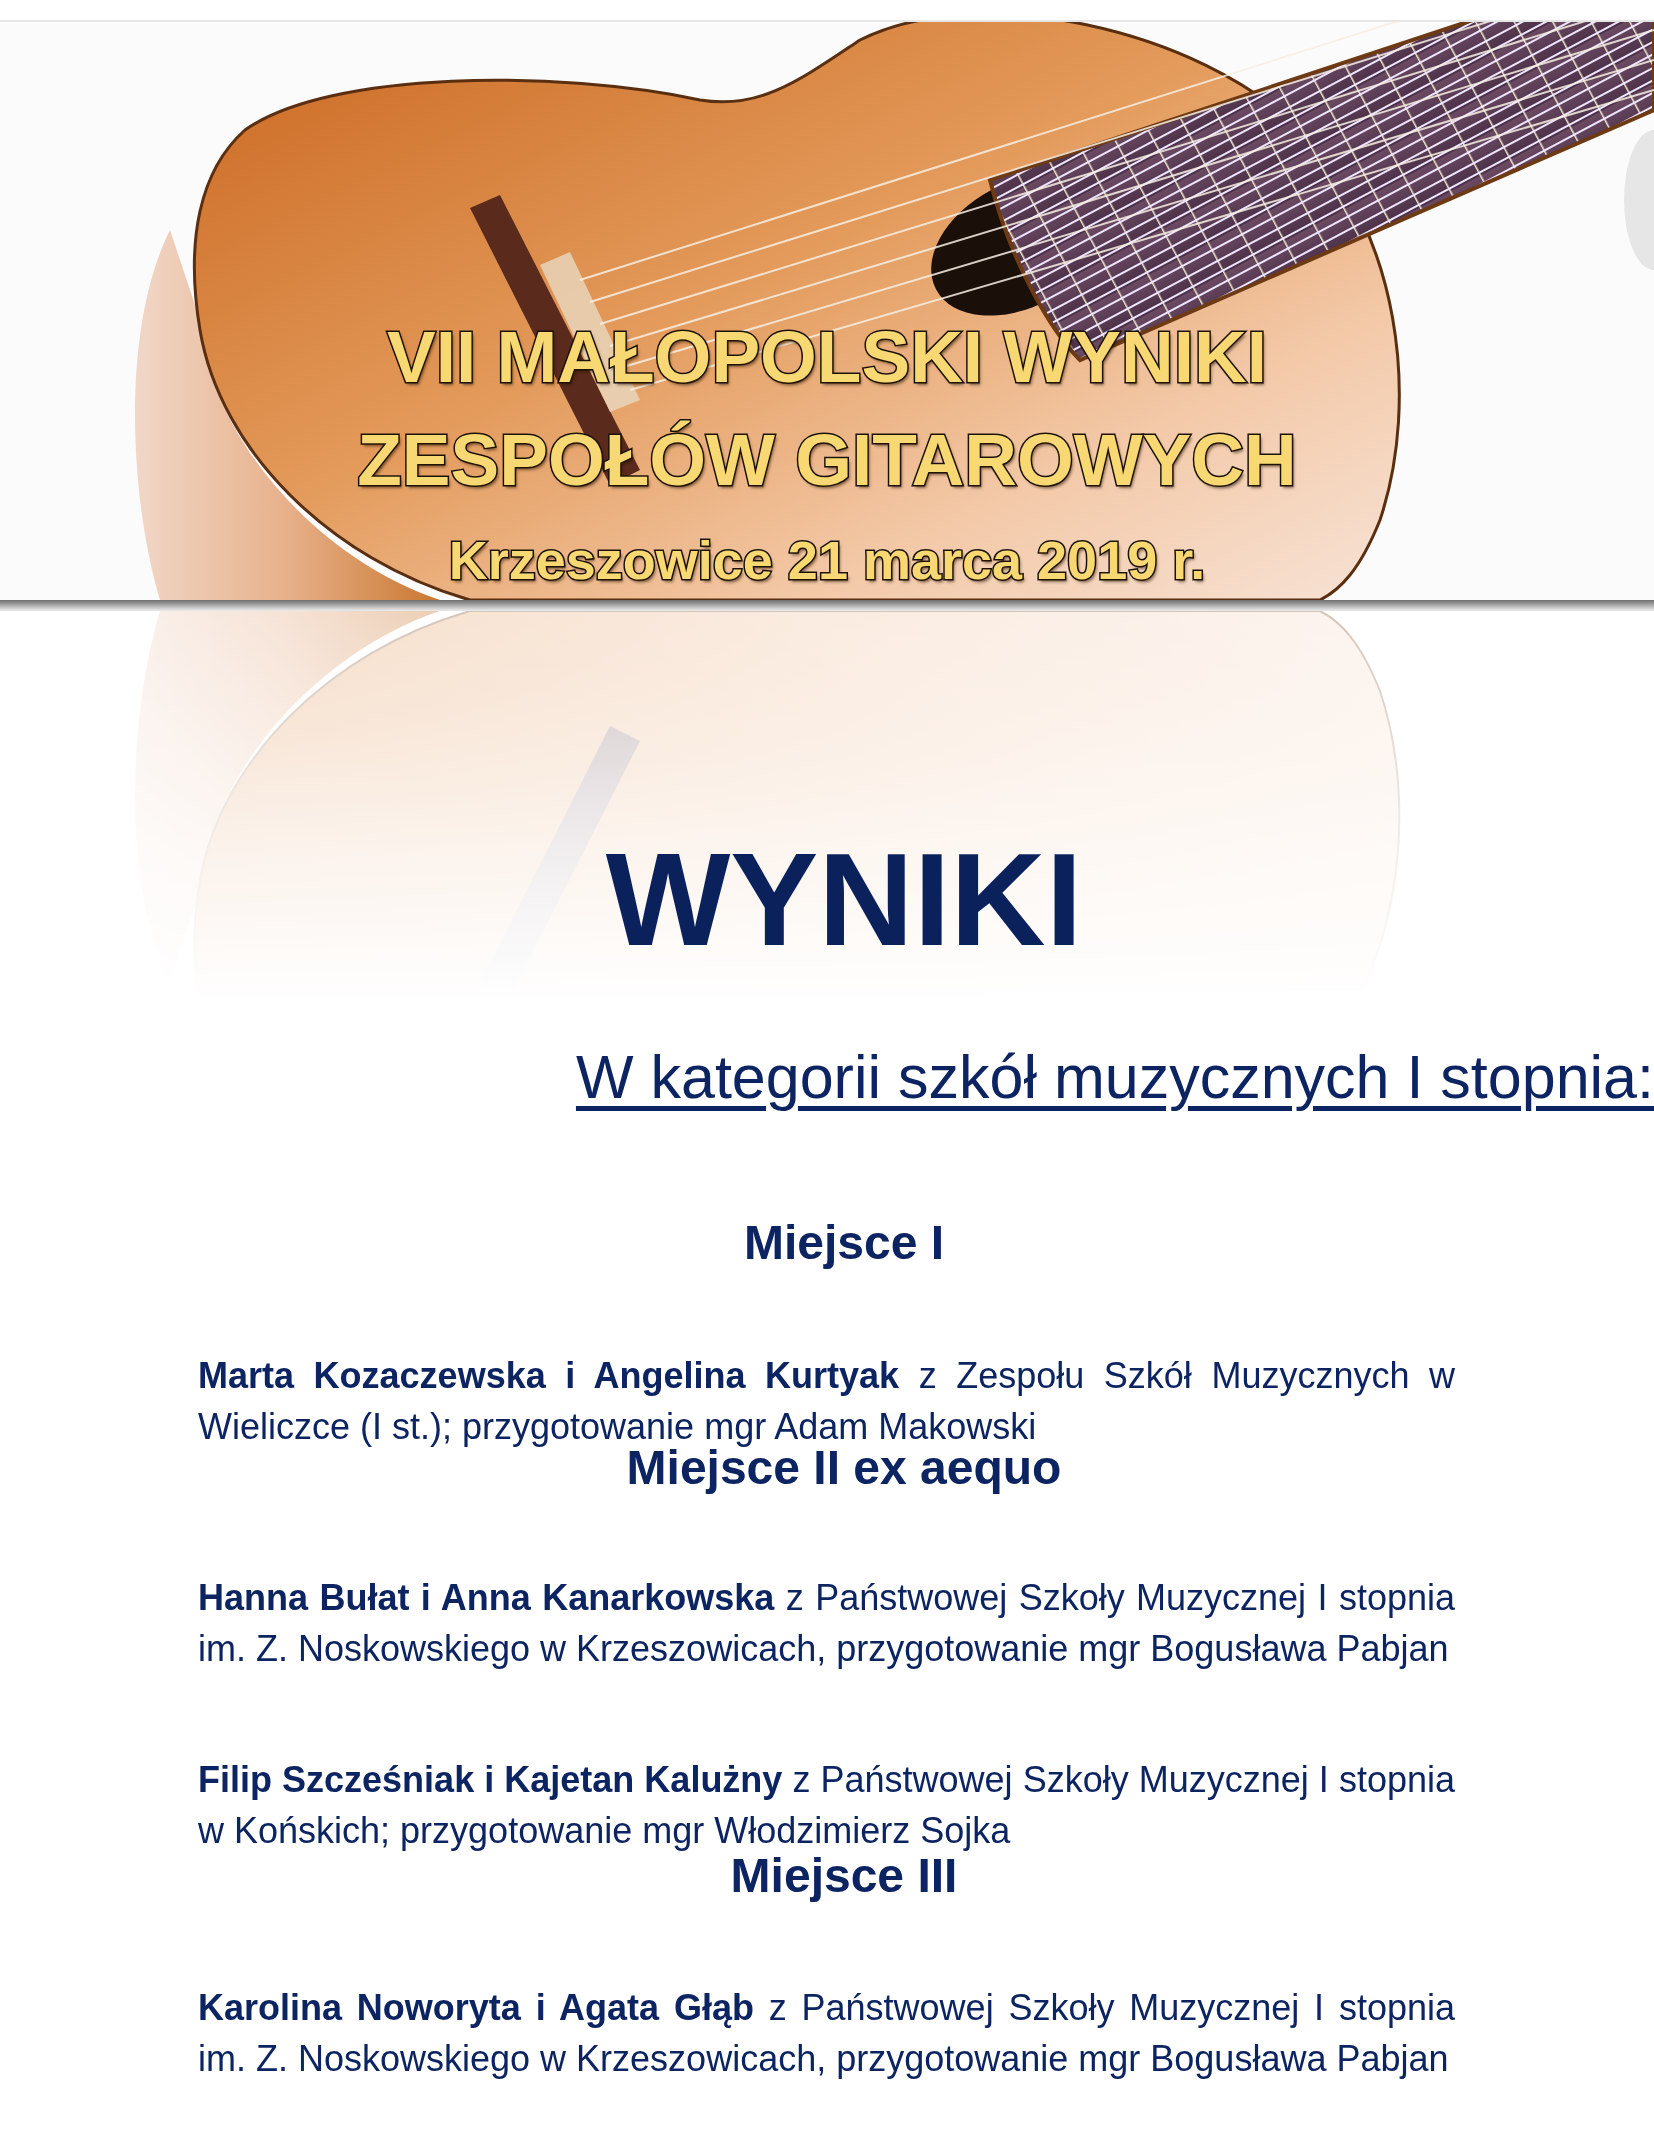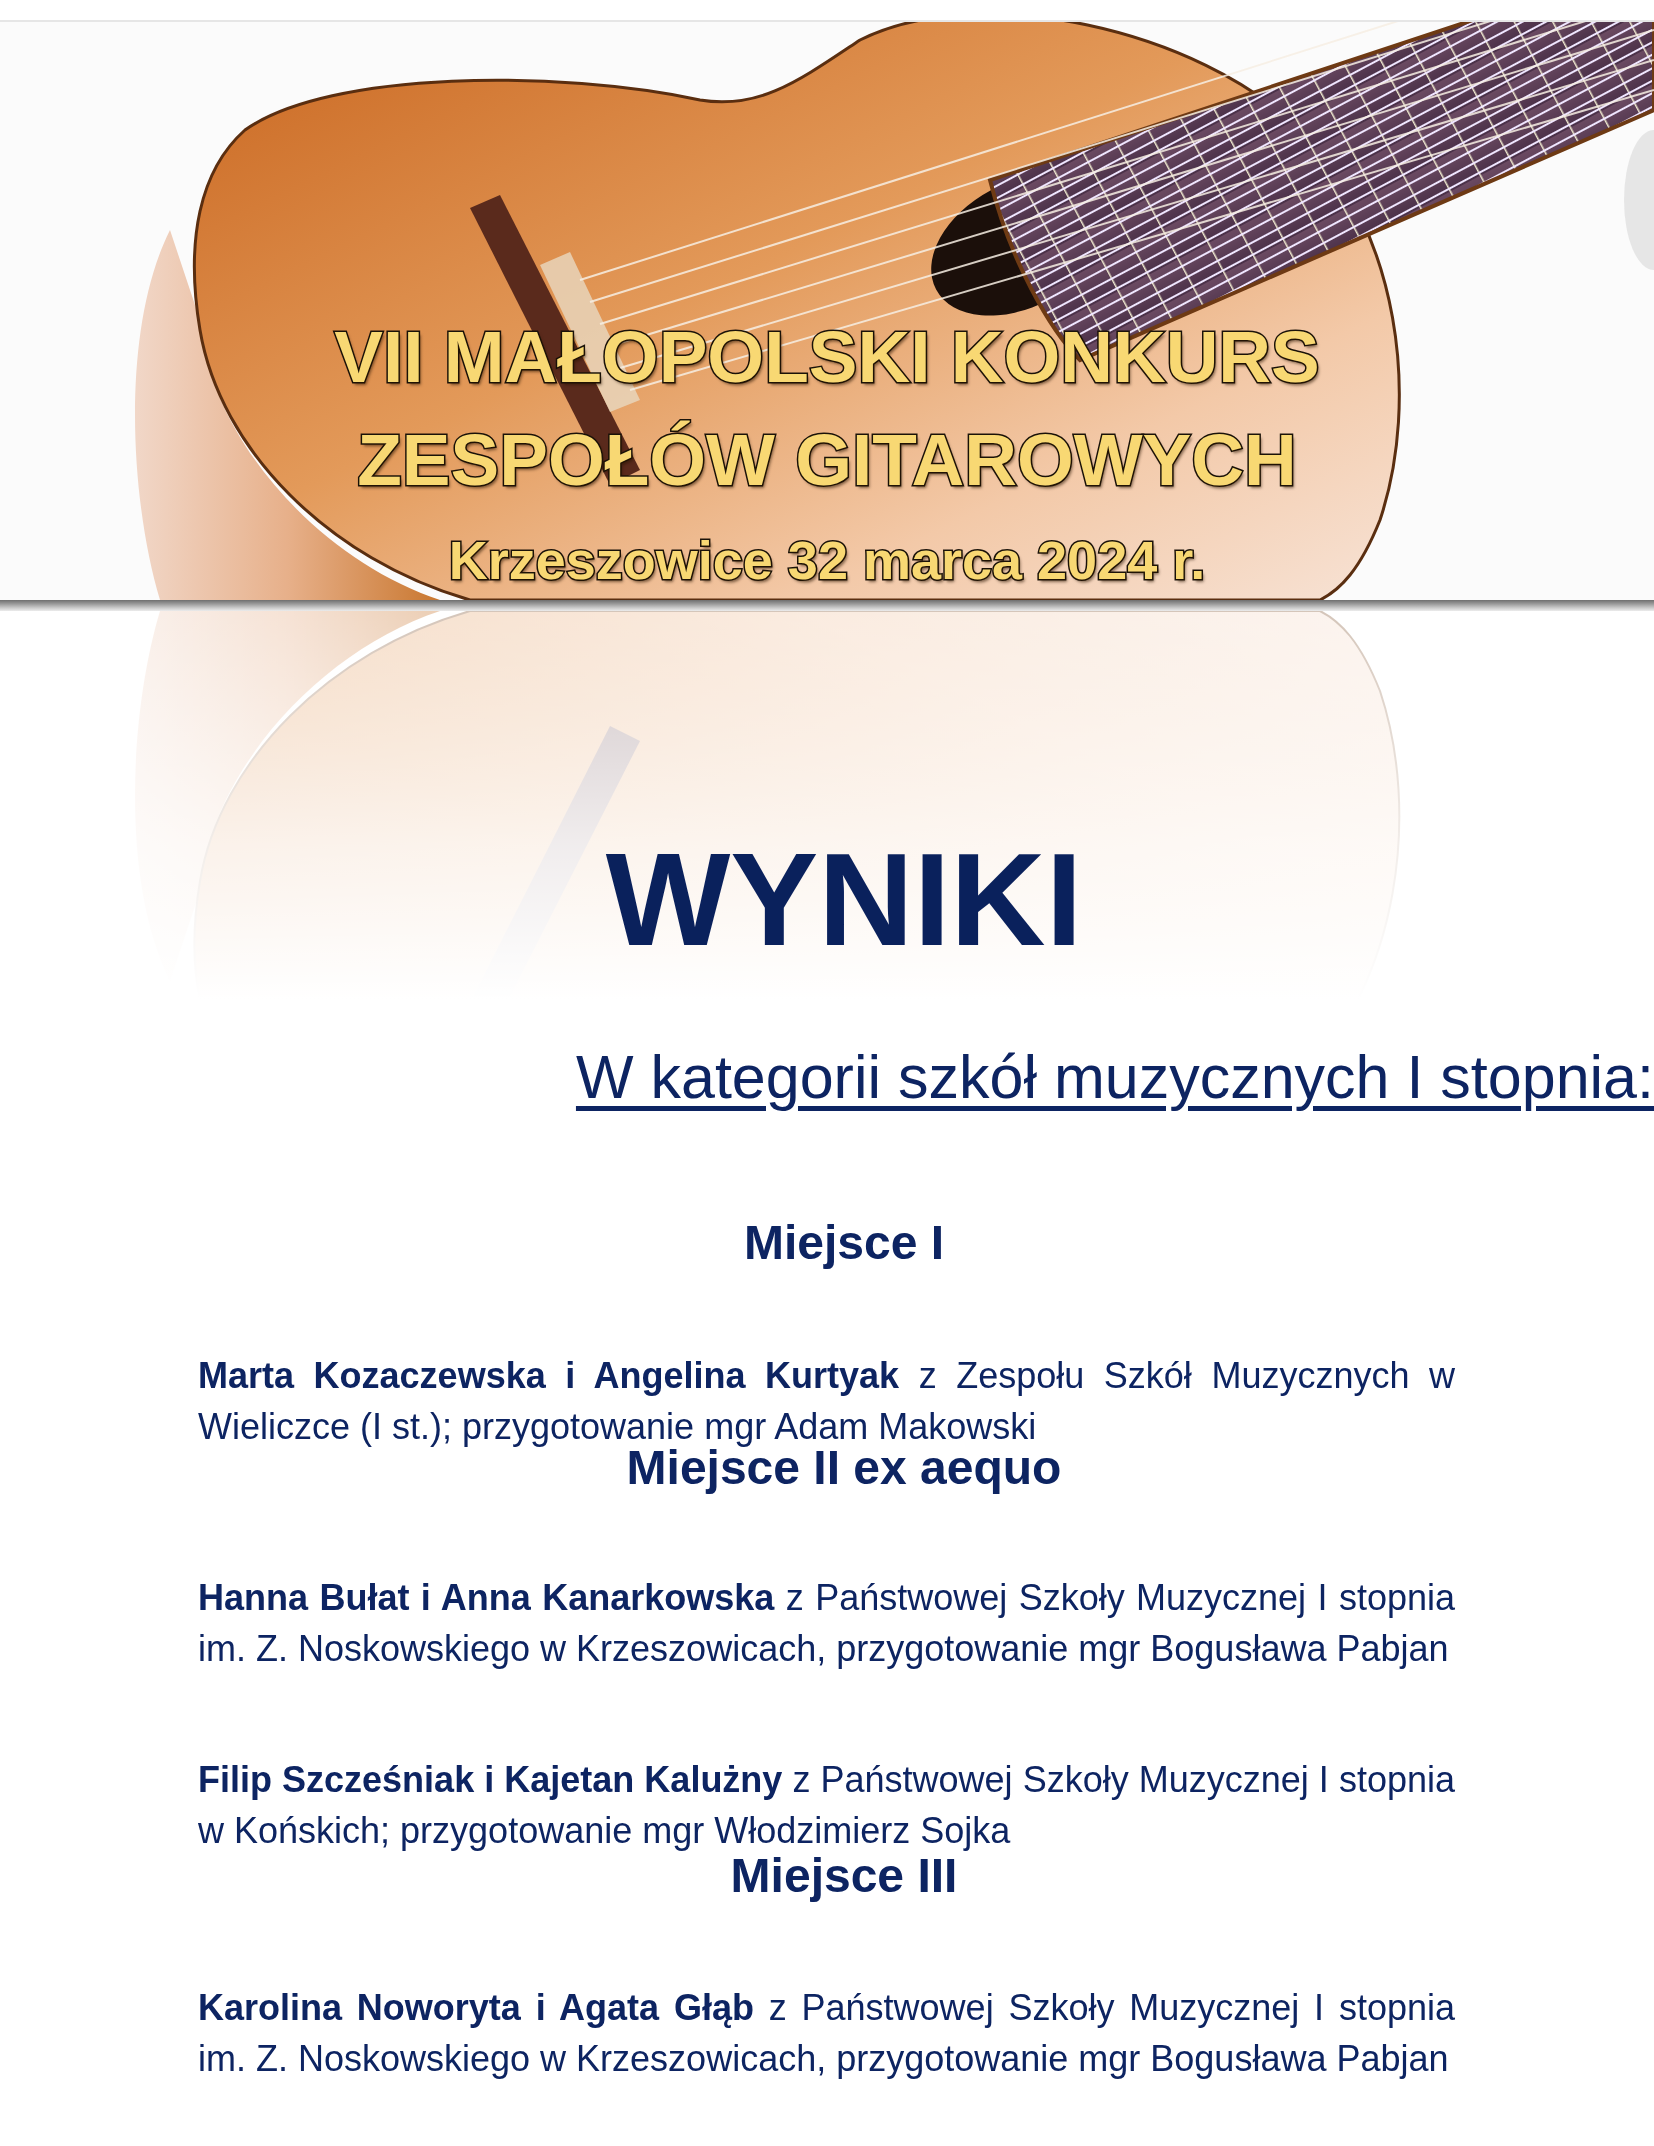--- a/index.html
+++ b/index.html
@@ -111,23 +111,23 @@
         <path d="M470 208 L500 195 L640 470 L610 485 Z" fill="#7a5a60"></path>
       </g>
     </g>
     <rect x="0" y="611" width="1654" height="389" fill="url(#reflFade)"></rect>
   </svg>
 </div>
 
 <div class="abs top-rule"></div>
 <div class="abs shelf"></div>
 
-<div class="abs b-title b1">VII MAŁOPOLSKI KONKURS</div>
+<div class="abs b-title b1">VII MAŁOPOLSKI WYNIKI</div>
 <div class="abs b-title b2">ZESPOŁÓW GITAROWYCH</div>
-<div class="abs b-title b3">Krzeszowice 32 marca 2024 r.</div>
+<div class="abs b-title b3">Krzeszowice 21 marca 2019 r.</div>
 
 <div class="abs wyniki">WYNIKI</div>
 
 <div class="abs subhead">
   <span>W kategorii szkół muzycznych I stopnia:</span>
 </div>
 
 <div class="abs place" style="top:1213px">Miejsce I</div>
 <div class="abs entry" style="top:1307px">
   <b>Marta Kozaczewska i Angelina Kurtyak</b><span> z Zespołu Szkół Muzycznych w Wieliczce (I st.); przygotowanie mgr Adam Makowski</span>

